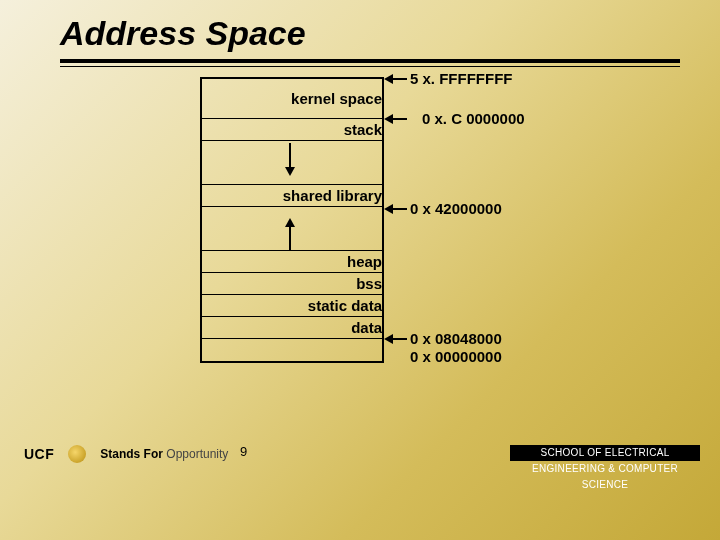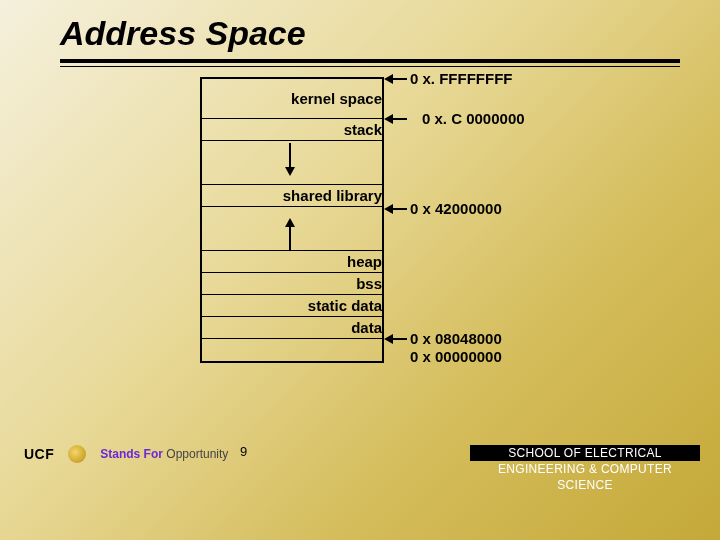--- a/index.html
+++ b/index.html
@@ -21,22 +21,22 @@
   .arrow-d{position:absolute;width:0;height:0;border-left:5px solid transparent;border-right:5px solid transparent;border-top:9px solid #000}
   .arrow-u{position:absolute;width:0;height:0;border-left:5px solid transparent;border-right:5px solid transparent;border-bottom:9px solid #000}
   .vline{position:absolute;width:2px;background:#000}
   .cite{position:absolute;left:20px;bottom:44px;font-size:11px;color:#000}
   .footer{position:absolute;left:0;right:0;bottom:0;height:30px}
   .pnum{position:absolute;left:240px;bottom:10px;font-size:13px;color:#000}
   .logo{position:absolute;left:24px;bottom:6px;display:flex;align-items:center;gap:14px}
   .ucf{font-weight:800;font-size:14px;letter-spacing:0.5px}
   .peg{width:18px;height:18px;border-radius:50%;background:radial-gradient(circle at 40% 40%,#f6d66a,#caa32a 70%,#9a7a1a)}
   .stands{font-size:12px;color:#444}
-  .stands b{color:#6d28d9}
-  .dept{position:absolute;right:20px;bottom:8px;width:230px;height:16px;background:#000;color:#fff;font-size:12px;letter-spacing:0.3px;text-align:center;line-height:16px}
+  .stands b{color:#000000}
+  .dept{position:absolute;right:20px;bottom:8px;width:190px;height:16px;background:#000;color:#fff;font-size:10px;letter-spacing:0.3px;text-align:center;line-height:16px}
 </style>
 </head>
 <body>
 
 <div class="title">Address Space</div>
 <div class="rule">
   <div class="thick"></div>
     <div class="thin"></div>
 </div>
 
@@ -50,21 +50,21 @@
     <div class="row h44"></div>
     <div class="row h22">heap</div>
     <div class="row h22">bss</div>
     <div class="row h22">static data</div>
     <div class="row h22">data</div>
     <div class="row h22"></div>
   </div>
 
   <div class="arrow-l" style="left:384px;top:5px"></div>
   <div class="arrow-line" style="left:393px;top:9px;width:14px"></div>
-  <div class="addr" style="left:410px;top:1px">0 x. FFFFFFFF</div>
+  <div class="addr" style="left:410px;top:1px">5 x. FFFFFFFF</div>
 
   <div class="arrow-l" style="left:384px;top:45px"></div>
   <div class="arrow-line" style="left:393px;top:49px;width:14px"></div>
   <div class="addr" style="left:422px;top:41px">0 x. C 0000000</div>
 
   <div class="arrow-l" style="left:384px;top:135px"></div>
   <div class="arrow-line" style="left:393px;top:139px;width:14px"></div>
   <div class="addr" style="left:410px;top:131px">0 x 42000000</div>
 
   <div class="arrow-l" style="left:384px;top:265px"></div>

